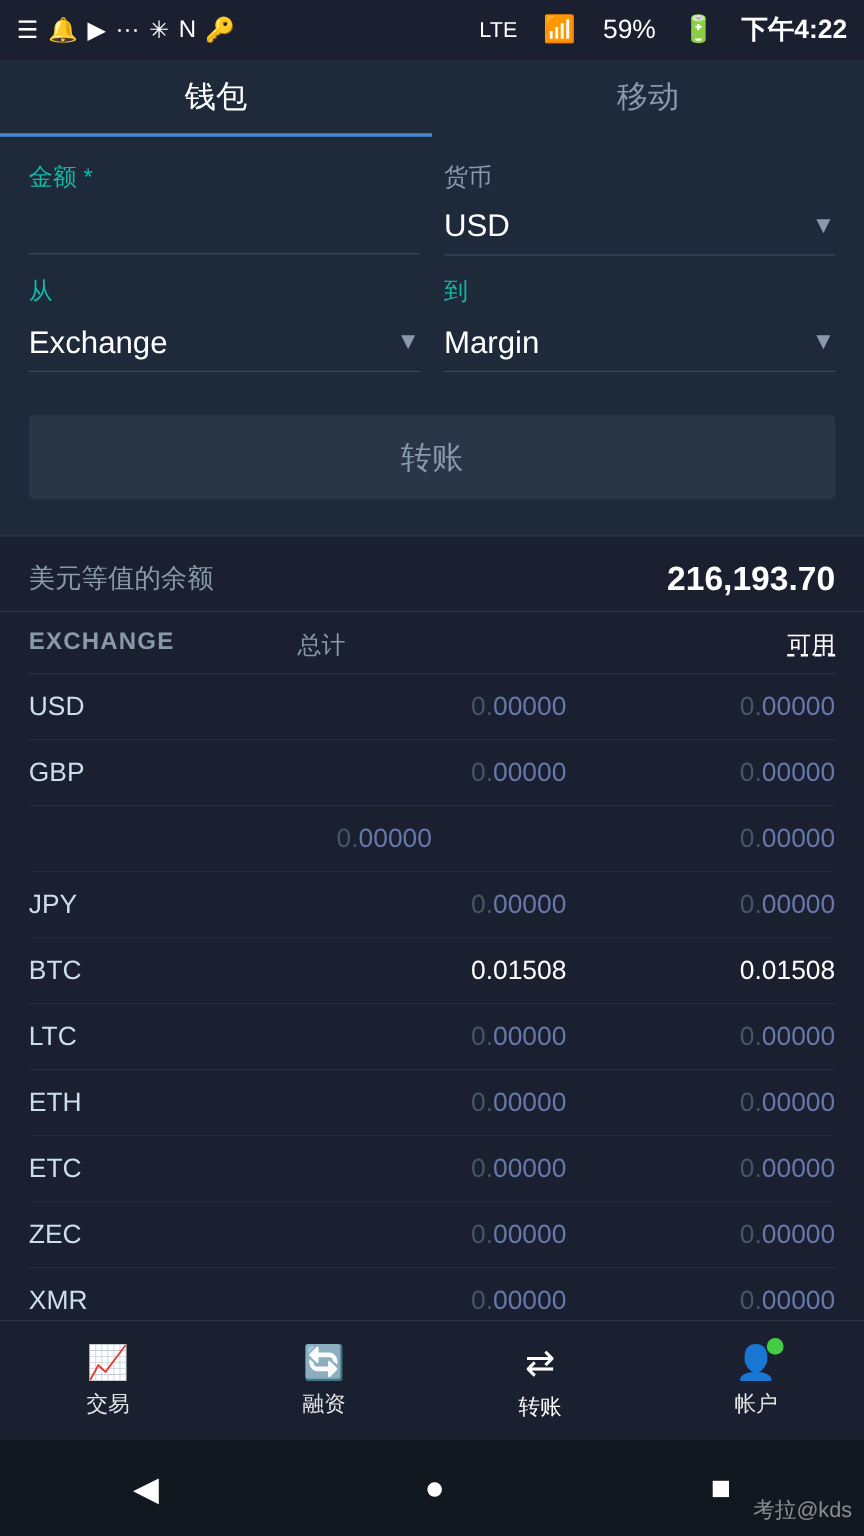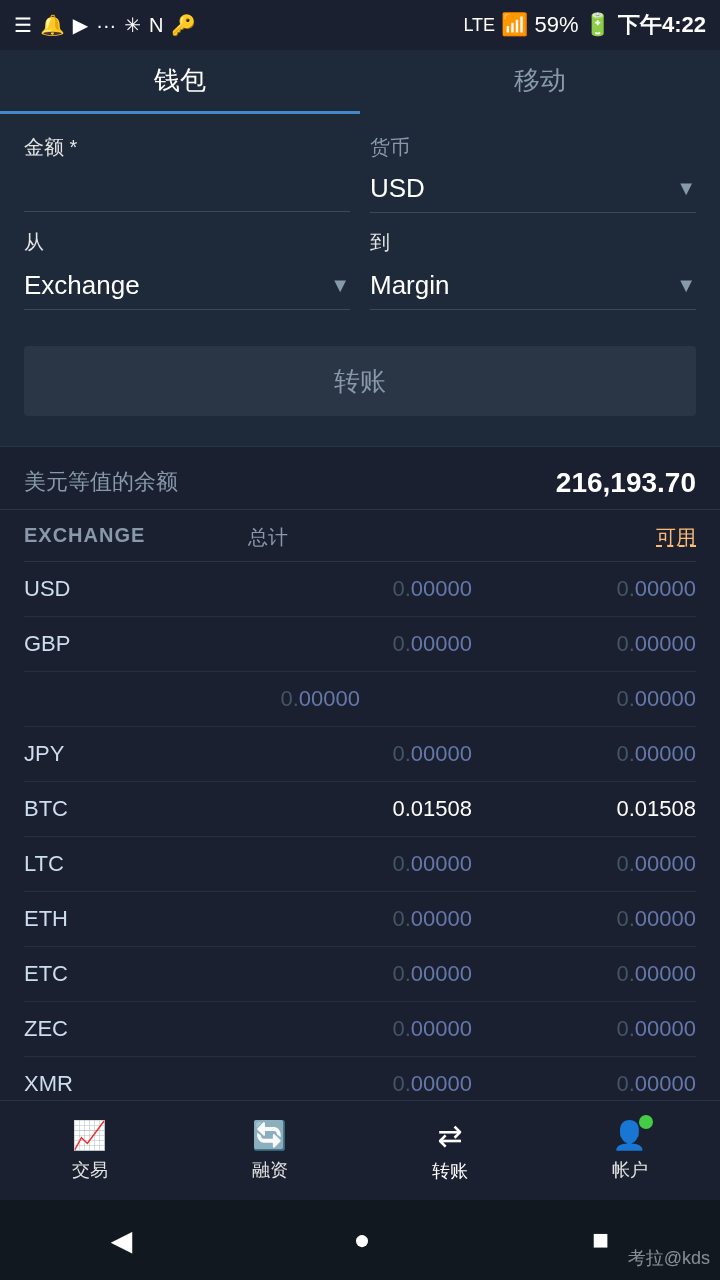--- a/index.html
+++ b/index.html
@@ -24,21 +24,21 @@
       padding: 0 14px;
     }
     .status-left {
       display: flex;
       align-items: center;
       gap: 8px;
     }
     .status-right {
       display: flex;
       align-items: center;
-      gap: 6px;
+      gap: 22px;
       font-size: 22px;
       color: #ffffff;
     }
     .status-icon {
       font-size: 20px;
       color: #ffffff;
     }
     .status-time {
       font-size: 22px;
       font-weight: bold;
@@ -79,21 +79,21 @@
       margin-bottom: 16px;
       align-items: flex-start;
     }
     .form-group {
       flex: 1;
       display: flex;
       flex-direction: column;
     }
     .form-label {
       font-size: 20px;
-      color: #e5e5e5;
+      color: #14b8a6;
       margin-bottom: 6px;
     }
     .form-input {
       background: transparent;
       border: none;
       border-bottom: 1px solid #3a4a5a;
       color: #ffffff;
       font-size: 24px;
       padding: 8px 0;
       outline: none;
@@ -169,21 +169,21 @@
     .col-total {
       flex: 2;
       text-align: left;
       font-size: 20px;
       color: #8899aa;
     }
     .col-available {
       flex: 2;
       text-align: right;
       font-size: 20px;
-      color: #fdba74;
+      color: #ffffff;
       text-decoration: underline;
       text-decoration-style: dashed;
     }
     .table-row {
       display: flex;
       padding: 14px 0;
       border-bottom: 1px solid #252f3e;
     }
     .row-currency {
       flex: 2;

